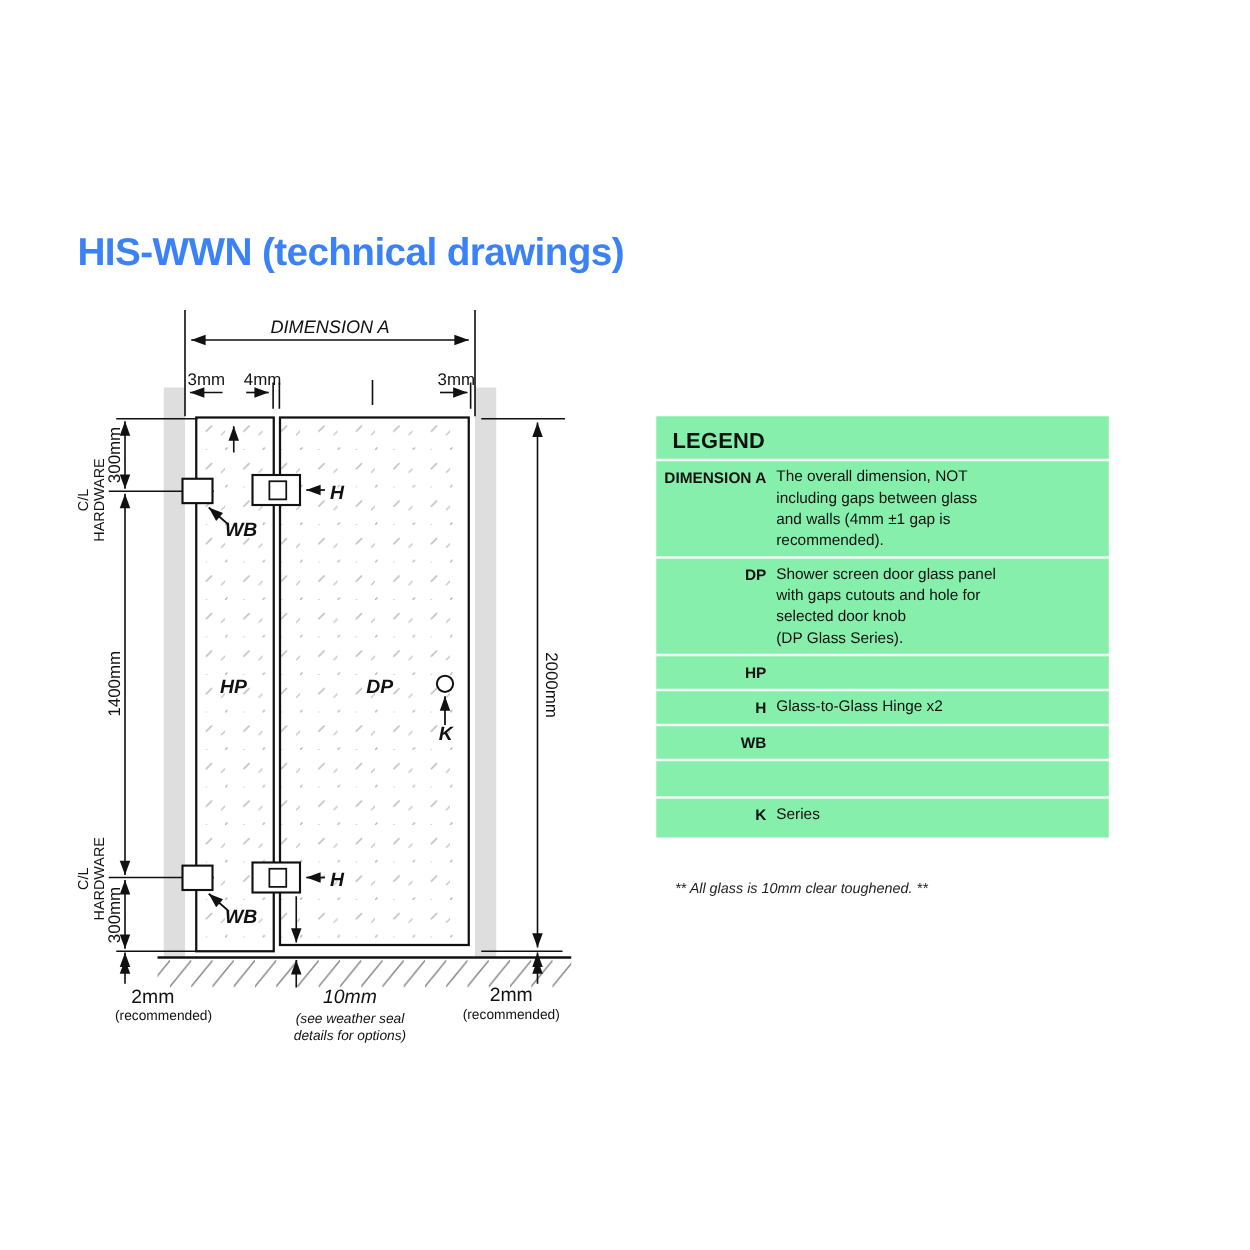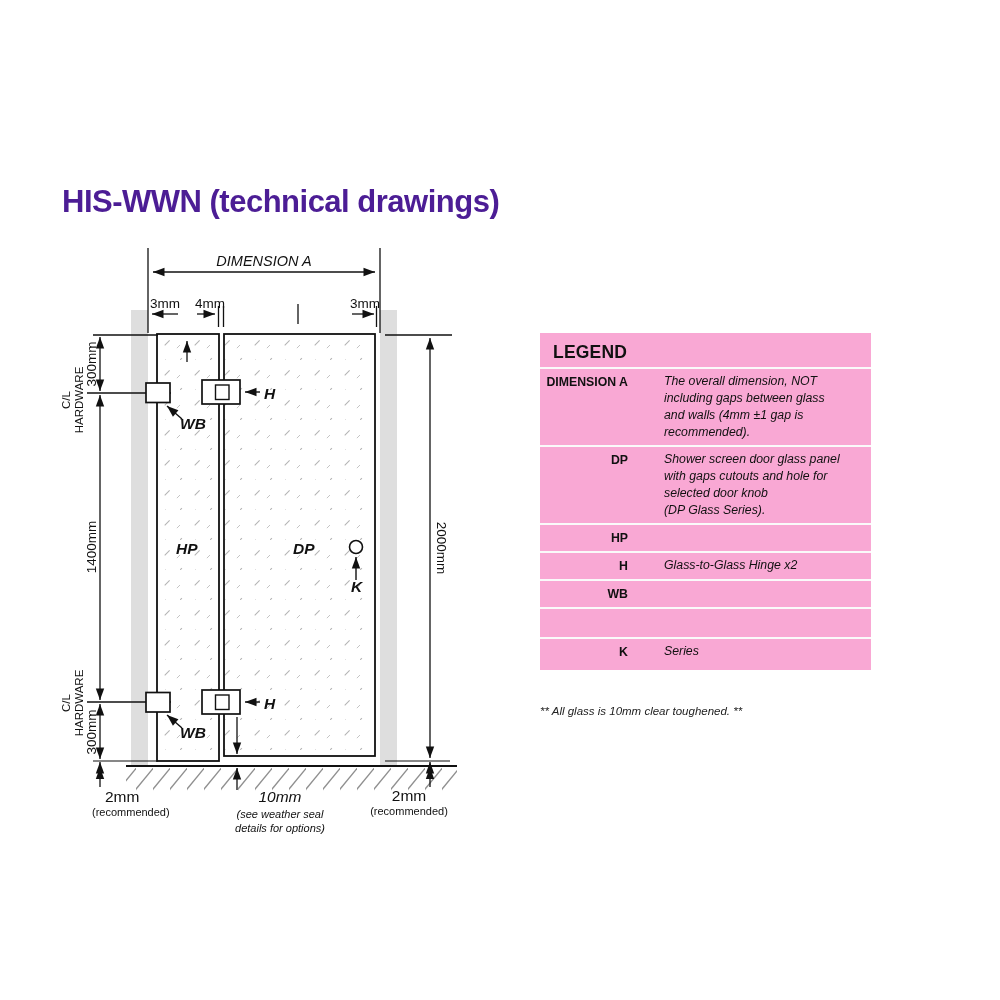--- a/index.html
+++ b/index.html
@@ -1,37 +1,37 @@
 <!DOCTYPE html>
 <html><head>
 <meta charset="utf-8">
 <style>
   html,body{margin:0;padding:0;background:#fff;}
   .stage{position:relative;width:1000px;height:1000px;background:#fff;overflow:hidden;
          font-family:"Liberation Sans",sans-serif;color:#111;}
   .page-title{position:absolute;left:62px;top:184px;font-size:31px;font-weight:bold;
-              letter-spacing:-0.5px;color:#4c1d95;white-space:nowrap;}
+              letter-spacing:-0.5px;color:#3b82f6;white-space:nowrap;}
   svg.drawing{position:absolute;left:0;top:0;}
   svg text{font-family:"Liberation Sans",sans-serif;fill:#111;}
   .dimtxt{font-size:13.5px;}
   .dimtxt-sm{font-size:11px;}
   .lbl{font-size:15.5px;font-weight:bold;font-style:italic;}
   .dima{font-size:14.5px;font-style:italic;}
   .ital{font-style:italic;}
   .clh{font-size:11.5px;}
   
-  .legend{position:absolute;left:540px;top:333px;width:331px;background:#f9a8d4;}
+  .legend{position:absolute;left:525px;top:333px;width:362px;background:#86efac;}
   .legend-header{padding:9px 0 4px 13px;font-size:17.5px;font-weight:bold;
                  letter-spacing:0.2px;border-bottom:2px solid #fafafa;}
   .legend-row{display:flex;border-bottom:2px solid #fafafa;padding:4px 0;}
   .legend-row:last-child{border-bottom:none;padding-bottom:9px;}
   .legend-row .term{width:88px;flex:0 0 88px;text-align:right;font-weight:bold;
                     font-size:12.3px;line-height:17px;padding-top:1px;}
-  .legend-row .def{flex:1;margin-left:36px;font-size:12.3px;line-height:17px;
-                   white-space:pre-line;padding-right:6px;font-style:italic;}
+  .legend-row .def{flex:1;margin-left:8px;font-size:12.3px;line-height:17px;
+                   white-space:pre-line;padding-right:6px;}
   .legend-row.nowrap .def{white-space:nowrap;overflow:visible;}
   .legend-row.empty{min-height:20px;}
   .legend-foot{position:absolute;left:540px;top:705px;width:301px;
                font-size:11.5px;font-style:italic;color:#222;}
 </style>
 </head>
 <body>
 
 <div class="stage">
 

